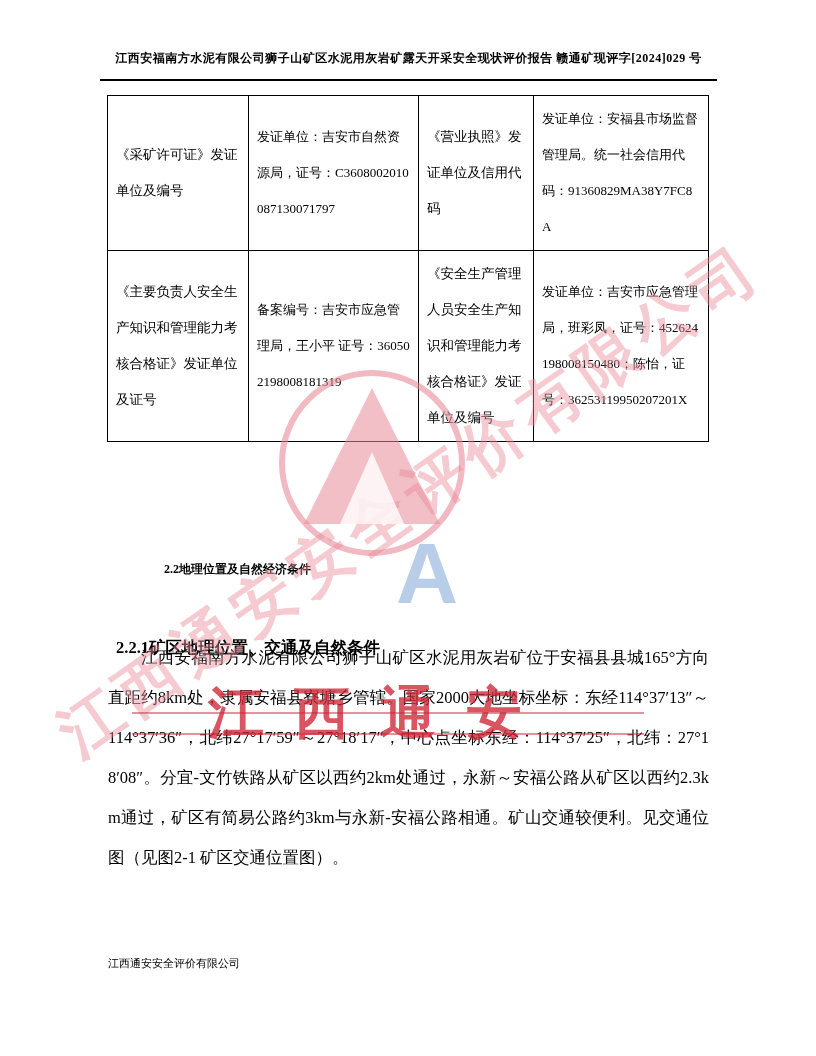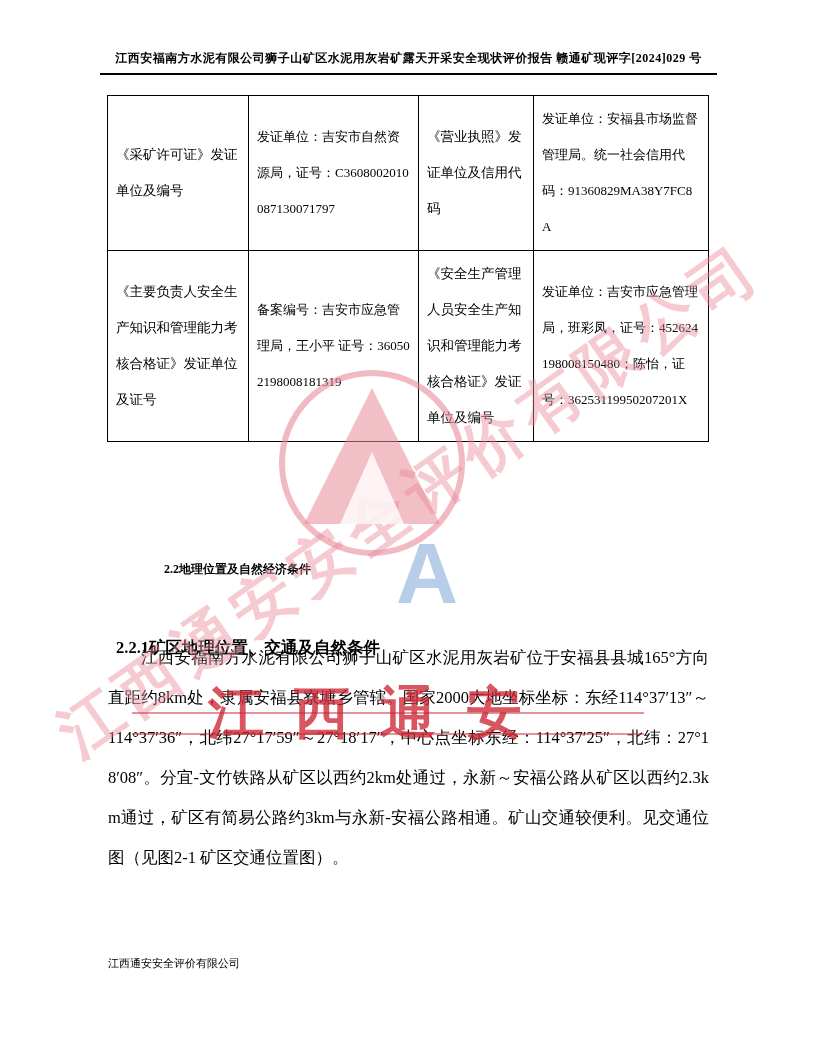--- a/index.html
+++ b/index.html
@@ -8,21 +8,21 @@
     position:relative; width:816px; height:1056px; margin:0 auto;
     background:#ffffff; color:#000;
     font-family:"Liberation Serif","DejaVu Serif",serif;
     overflow:hidden;
   }
 
   
   .header {
     position:absolute; top:50px; left:100px; width:617px;
     text-align:center; font-size:12px; font-weight:bold; letter-spacing:0.5px;
-    padding-bottom:6px; border-bottom:2px solid #000;
+    padding-bottom:12px; border-bottom:2px solid #000;
   }
 
   
   table.cert {
     position:absolute; top:95px; left:107px; width:601px;
     border-collapse:collapse; table-layout:fixed;
   }
   table.cert td {
     border:1px solid #000; vertical-align:middle;
     padding:5px 8px; font-size:13px; line-height:36px;

